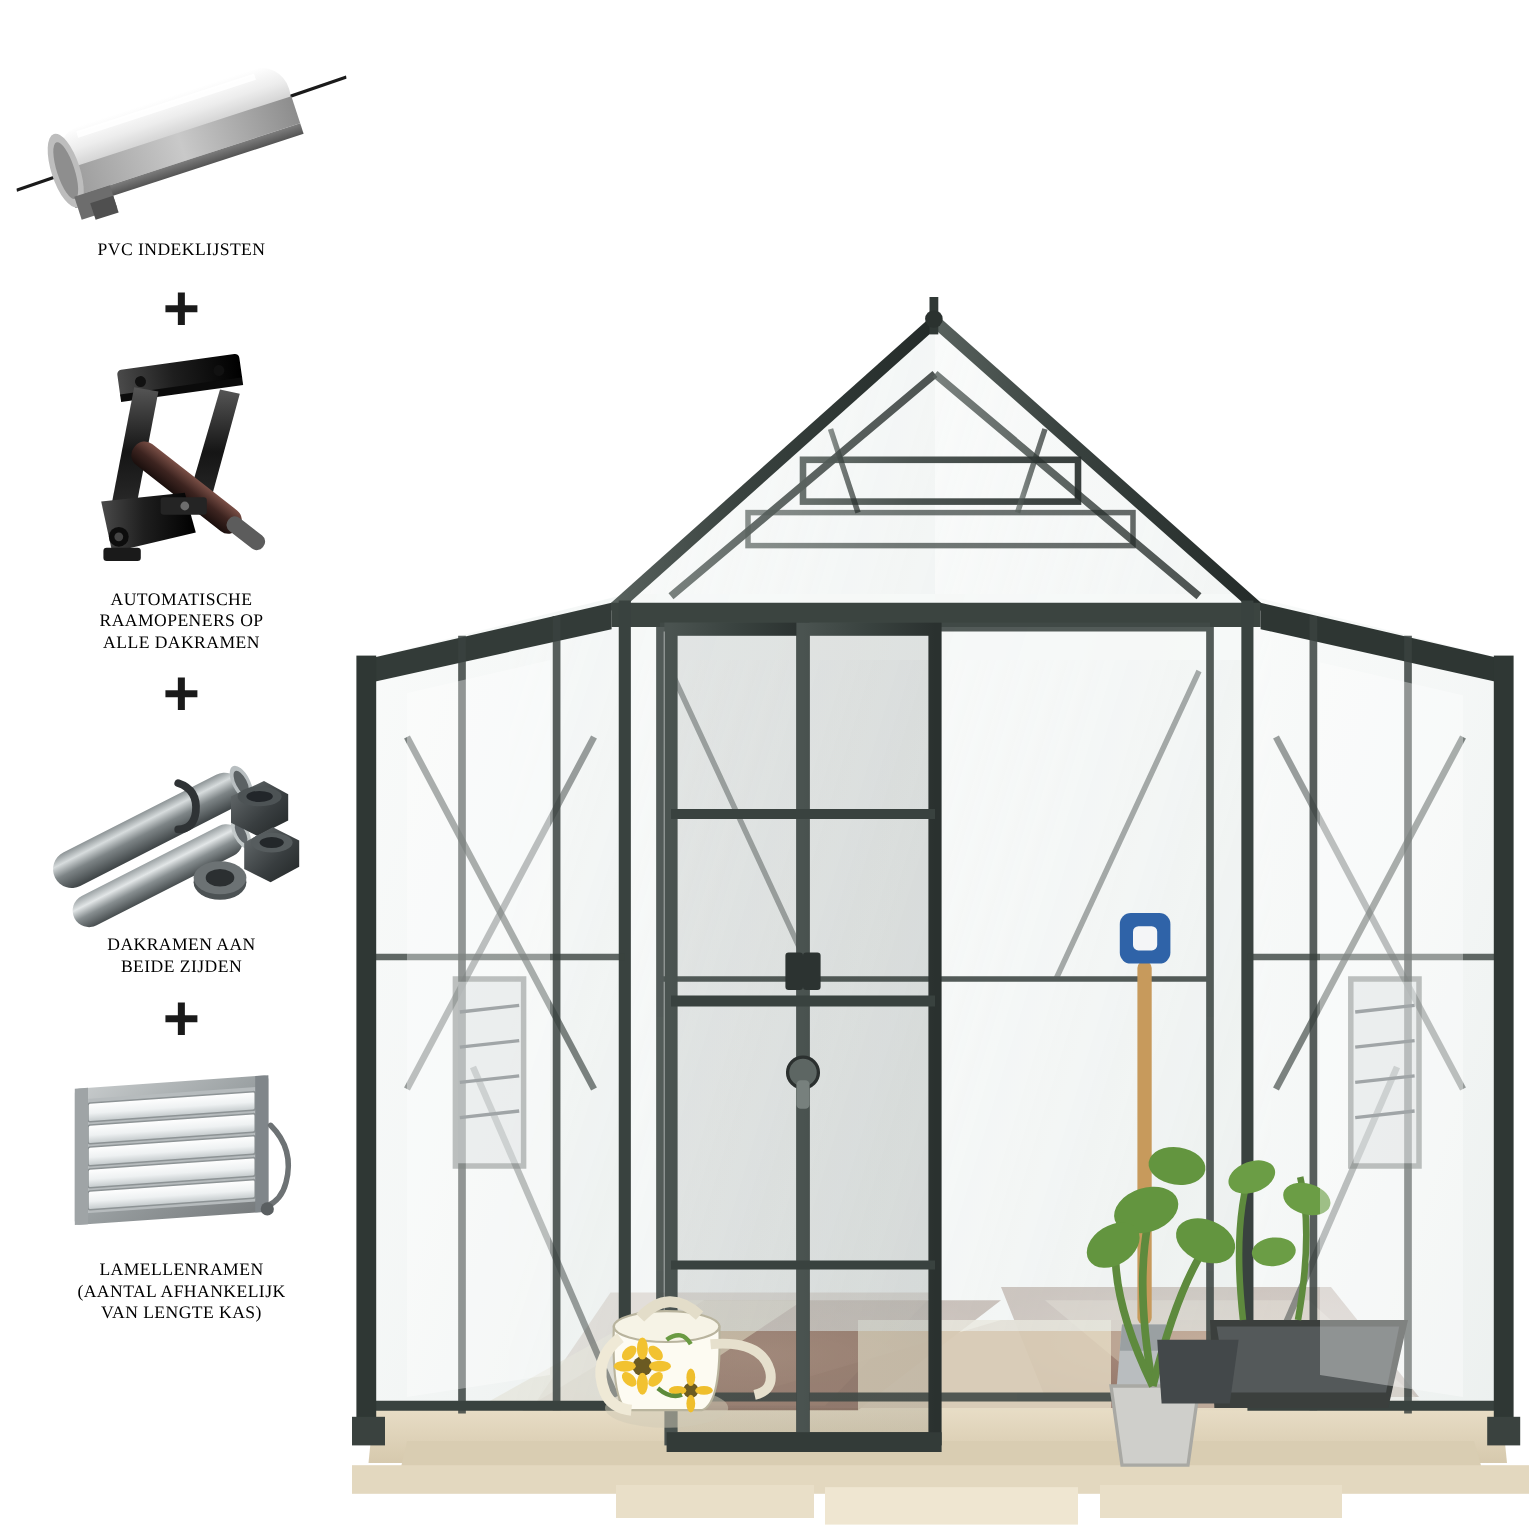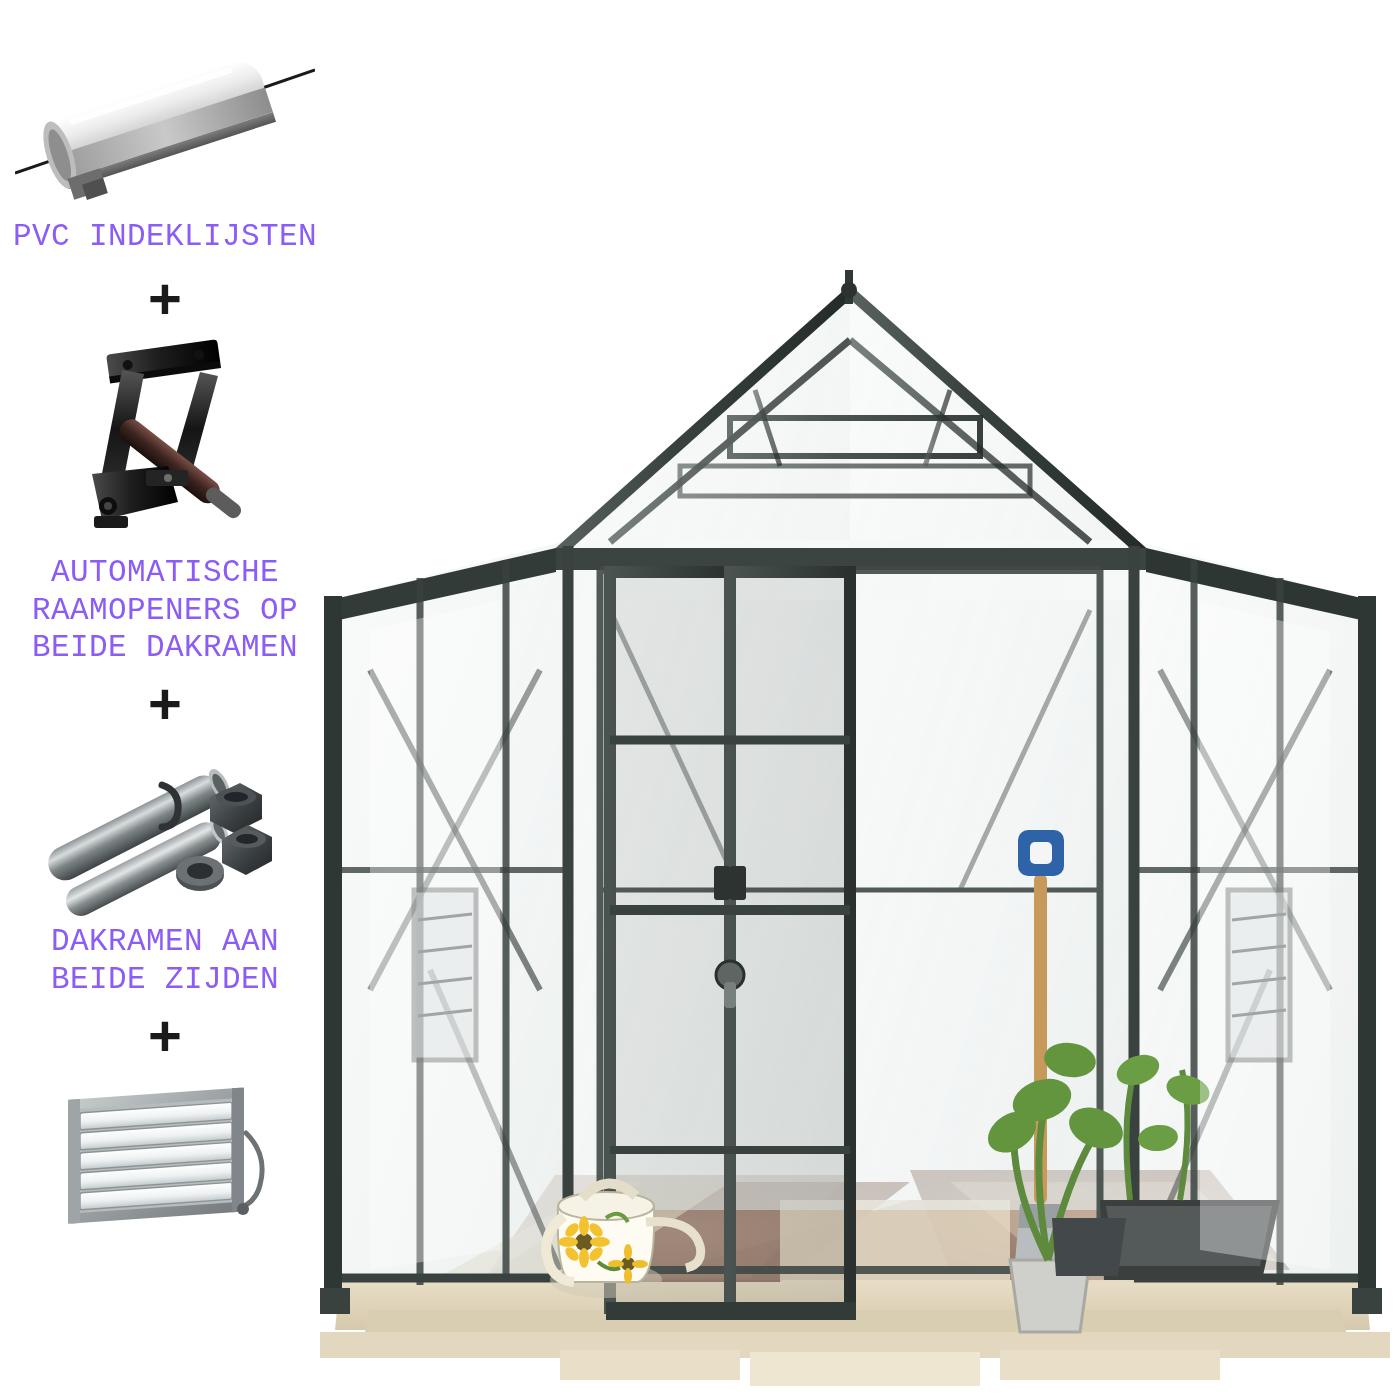--- a/index.html
+++ b/index.html
@@ -27,25 +27,25 @@
     align-items: center;
   }
   .feature-block {
     width: 330px;
     display: flex;
     flex-direction: column;
     align-items: center;
   }
   .feature-caption {
     text-align: center;
-    font-size: 31px;
+    font-size: 16px;
     letter-spacing: 0.4px;
-    color: #8b5cf6;
+    color: #000000;
     line-height: 1.22;
-    font-family: Liberation Mono, monospace;
+    font-family: Liberation Serif, serif;
     white-space: pre-line;
   }
   .plus-sign {
     font-size: 58px;
     line-height: 58px;
     color: #1a1a1a;
     font-weight: 700;
     font-family: "Liberation Sans", sans-serif;
     user-select: none;
   }
@@ -163,21 +163,21 @@
           <circle cx="58" cy="172" r="4" fill="#444"></circle>
           <rect x="96" y="136" width="42" height="16" rx="3" fill="#242424"></rect>
           <circle cx="118" cy="144" r="4" fill="#6d6d6d"></circle>
         </g>
 
         <rect x="44" y="182" width="34" height="12" rx="3" fill="#1a1a1a"></rect>
       </svg>
     </div>
     <div class="feature-caption">AUTOMATISCHE
 RAAMOPENERS OP
-BEIDE DAKRAMEN</div>
+ALLE DAKRAMEN</div>
   </div>
 
   <div class="plus-sign" style="margin-top:8px;">+</div>
 
   <div class="feature-block" style="margin-top:10px;">
     <div class="art art-pipe">
       <svg viewBox="0 0 250 180" width="250" height="180">
         <defs>
           <linearGradient id="pipeGrad" x1="0" y1="0" x2="0" y2="1">
             <stop offset="0%" stop-color="#8d9496"></stop>
@@ -264,20 +264,23 @@
           </g>
 
           <rect x="18" y="26" width="12" height="124" fill="#9fa4a6"></rect>
           <rect x="182" y="26" width="12" height="124" fill="#80868a"></rect>
         </g>
 
         <path d="M196 58 q22 22 14 52 q-4 16 -18 22" stroke="#6d7274" stroke-width="5" fill="none" stroke-linecap="round"></path>
         <circle cx="193" cy="134" r="6" fill="#5a5f61"></circle>
       </svg>
     </div>
+    <div class="feature-caption">LAMELLENRAMEN
+(AANTAL AFHANKELIJK
+VAN LENGTE KAS)</div>
   </div>
 </div>
 
 <div id="greenhouse-photo">
   <svg viewBox="0 0 1090 1120" width="1090" height="1120">
     <defs>
       <linearGradient id="glassG" x1="0" y1="0" x2="1" y2="1">
         <stop offset="0%" stop-color="#f7f9f8" stop-opacity="0.95"></stop>
         <stop offset="45%" stop-color="#eef2f1" stop-opacity="0.8"></stop>
         <stop offset="100%" stop-color="#e3e9e7" stop-opacity="0.9"></stop>

